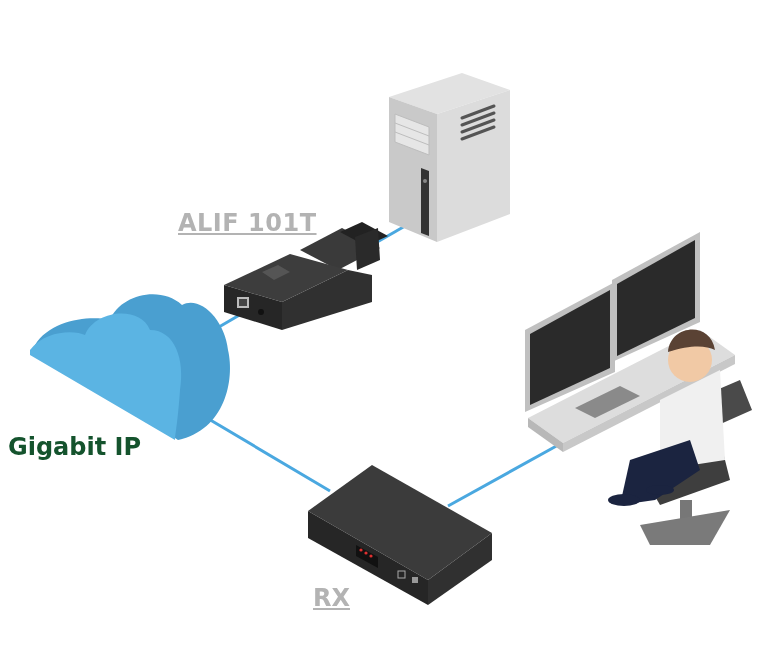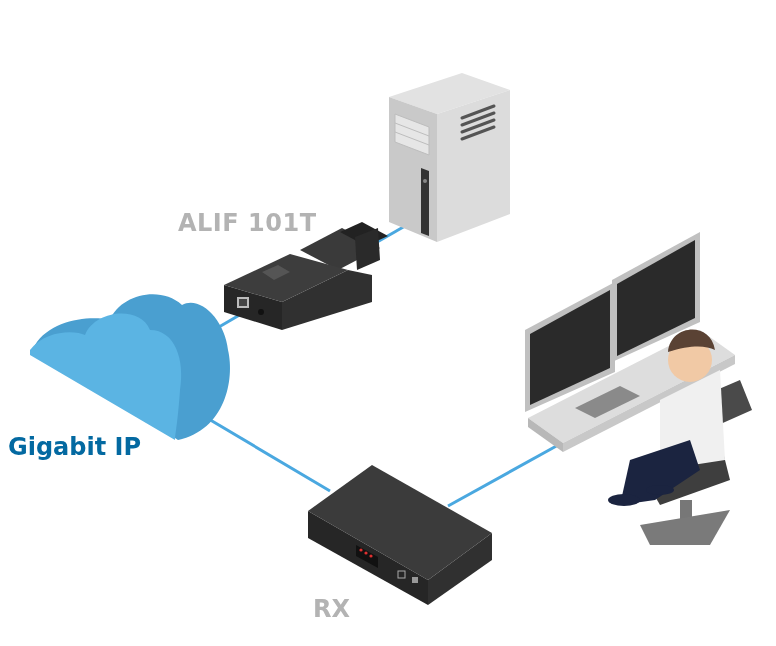--- a/index.html
+++ b/index.html
@@ -1,24 +1,24 @@
 <!DOCTYPE html>
 <html><head>
 <meta charset="utf-8">
 <style>
   html, body { margin: 0; padding: 0; background: #ffffff; }
   body { width: 776px; height: 646px; position: relative; overflow: hidden; font-family: "Liberation Sans", sans-serif; }
   #stage { position: absolute; left: 0; top: 0; width: 776px; height: 646px; }
   .label { position: absolute; font-family: "DejaVu Sans", sans-serif; font-weight: bold; white-space: nowrap; }
-  .label-gray { color: #b3b3b3; }
-  .label-blue { color: #0369a1; }
+  .label-gray { color: #b3b3b3; text-decoration: underline; }
+  .label-blue { color: #14532d; }
   #lbl-alif { left: 178px; top: 209px; font-size: 24px; letter-spacing: 0.5px; }
   #lbl-net1 { left: 8px; top: 433px; font-size: 24px; }
   #lbl-net2 { left: 24px; top: 472px; font-size: 24px; }
-  #lbl-rx { left: 313px; top: 584px; font-size: 24px; margin-top: 11px; }
+  #lbl-rx { left: 313px; top: 584px; font-size: 24px; }
 </style>
 </head>
 <body>
 
 <div id="stage">
 <svg width="776" height="646" viewBox="0 0 776 646" xmlns="http://www.w3.org/2000/svg">
 
   <g>
     <line x1="372" y1="245" x2="412" y2="222" stroke="#4aa8e0" stroke-width="3"></line>
     <line x1="243" y1="313" x2="200" y2="338" stroke="#4aa8e0" stroke-width="3"></line>

